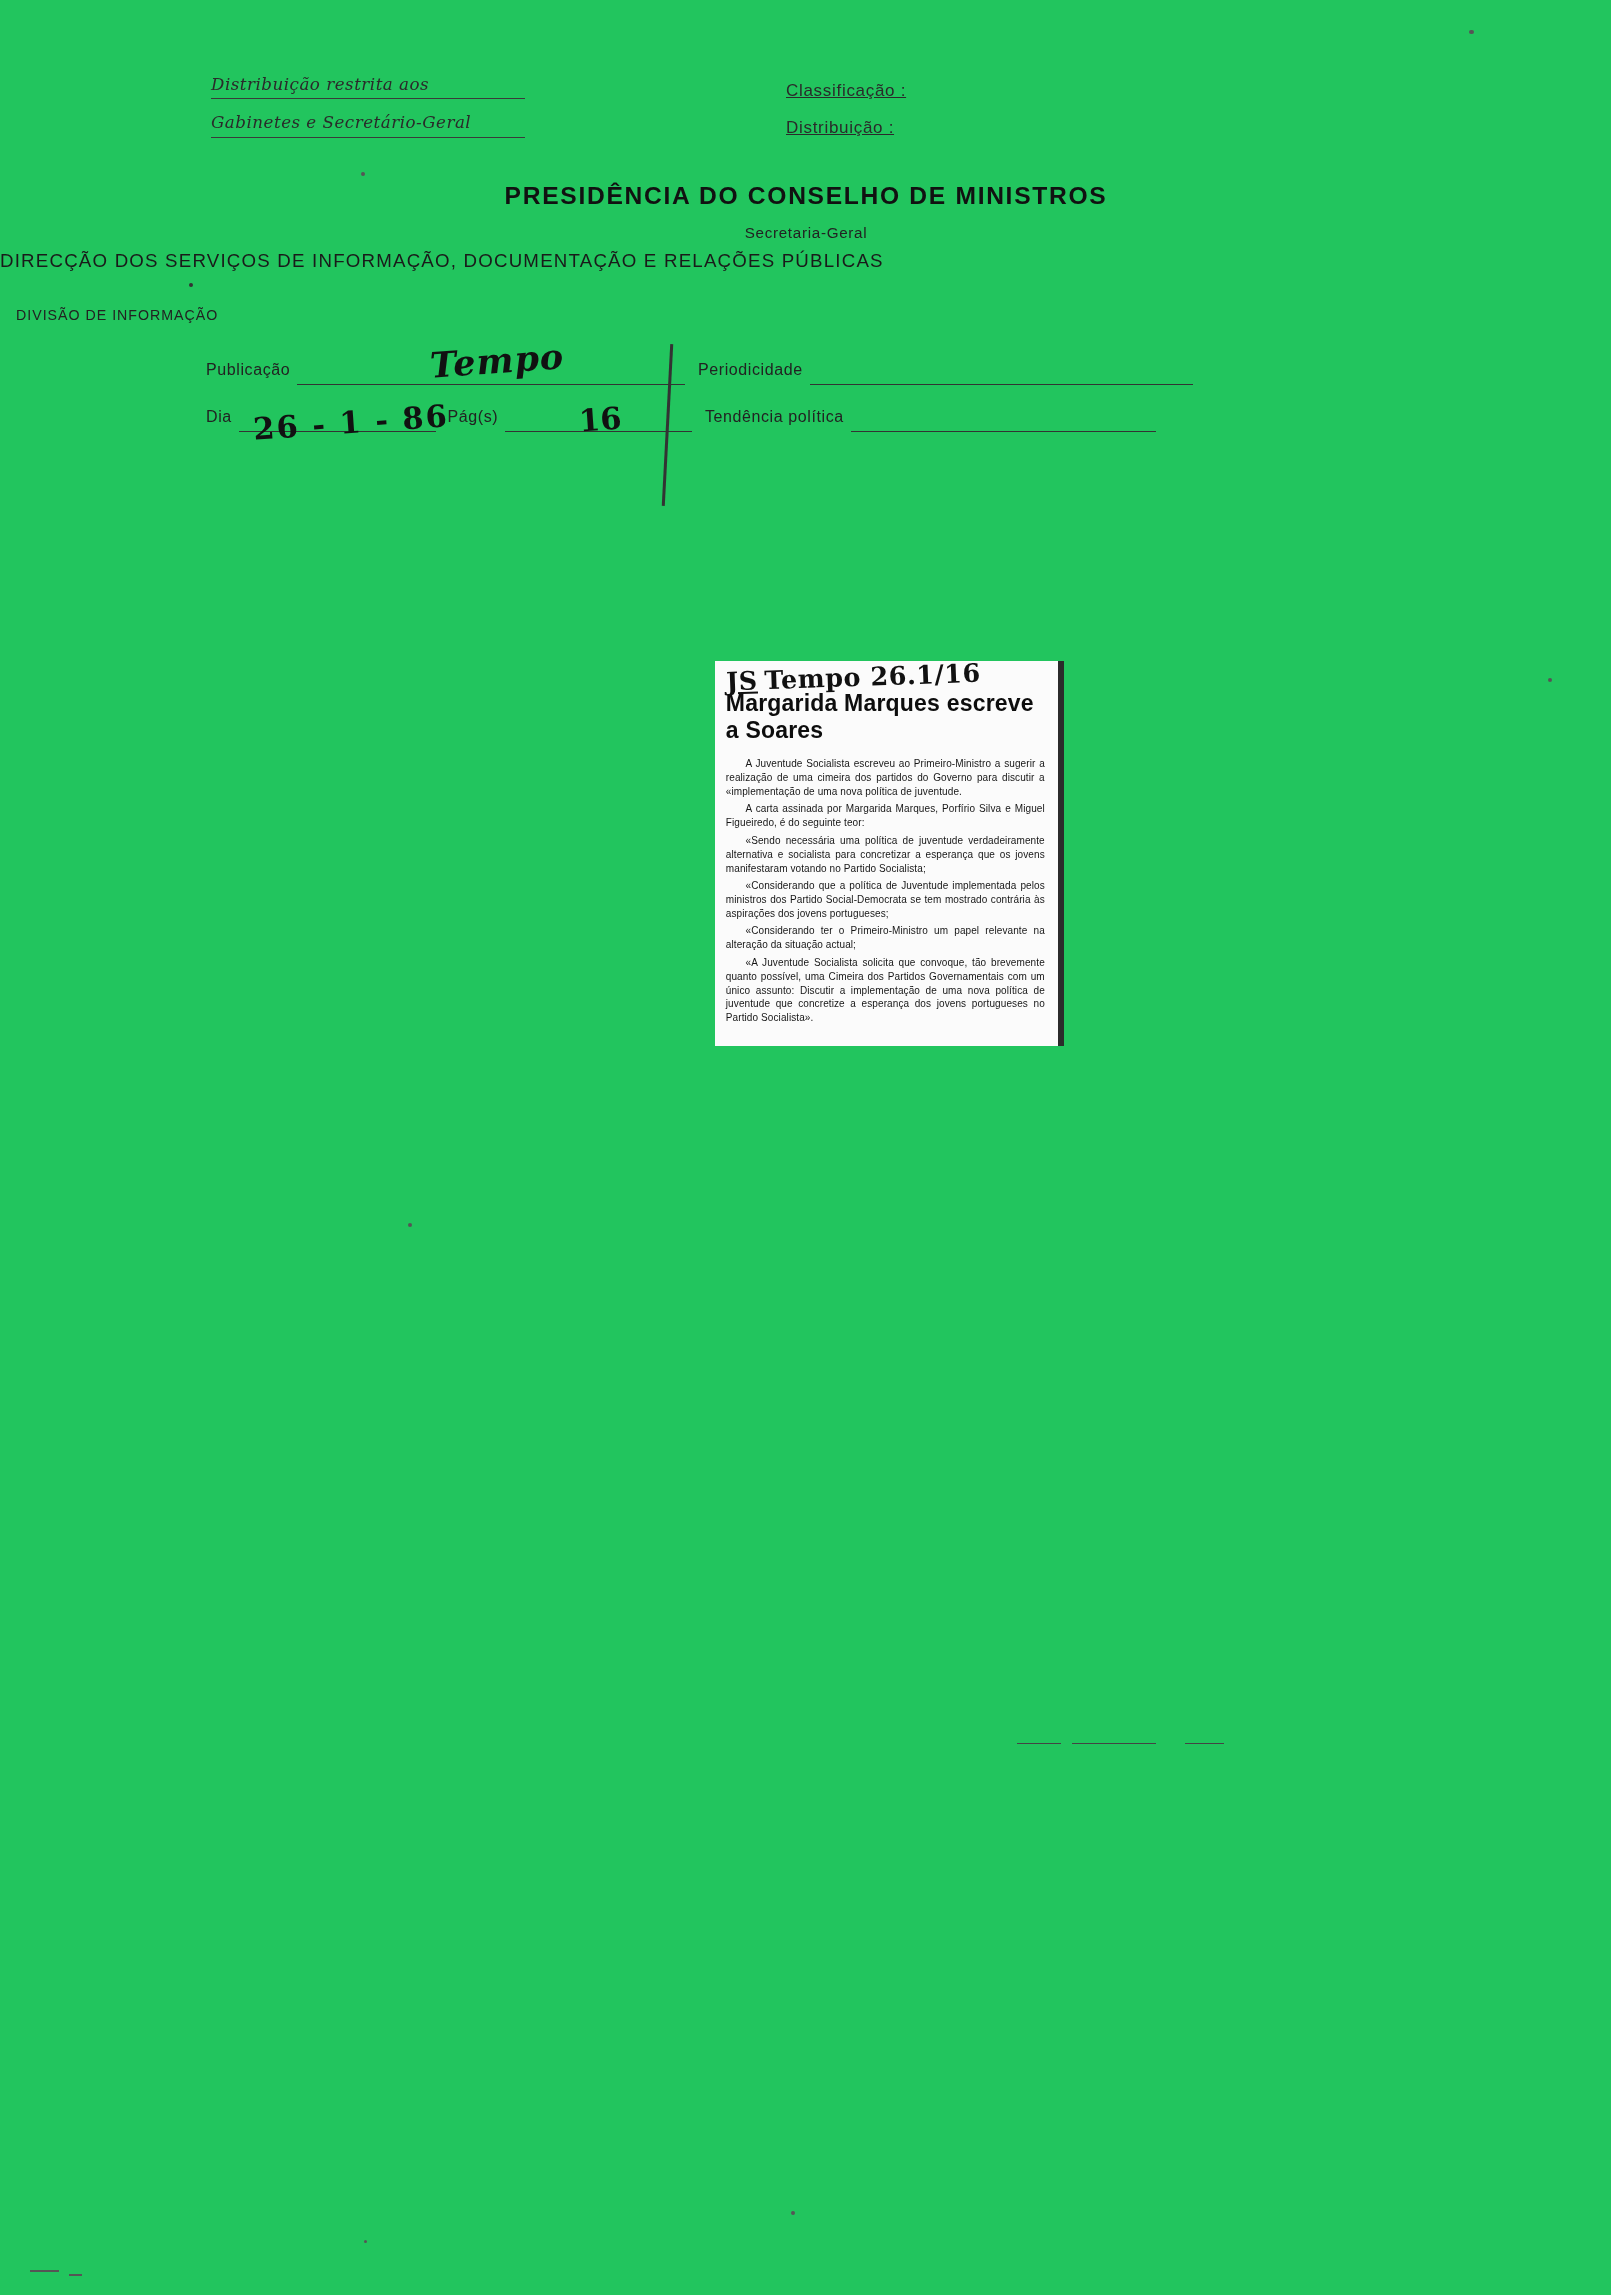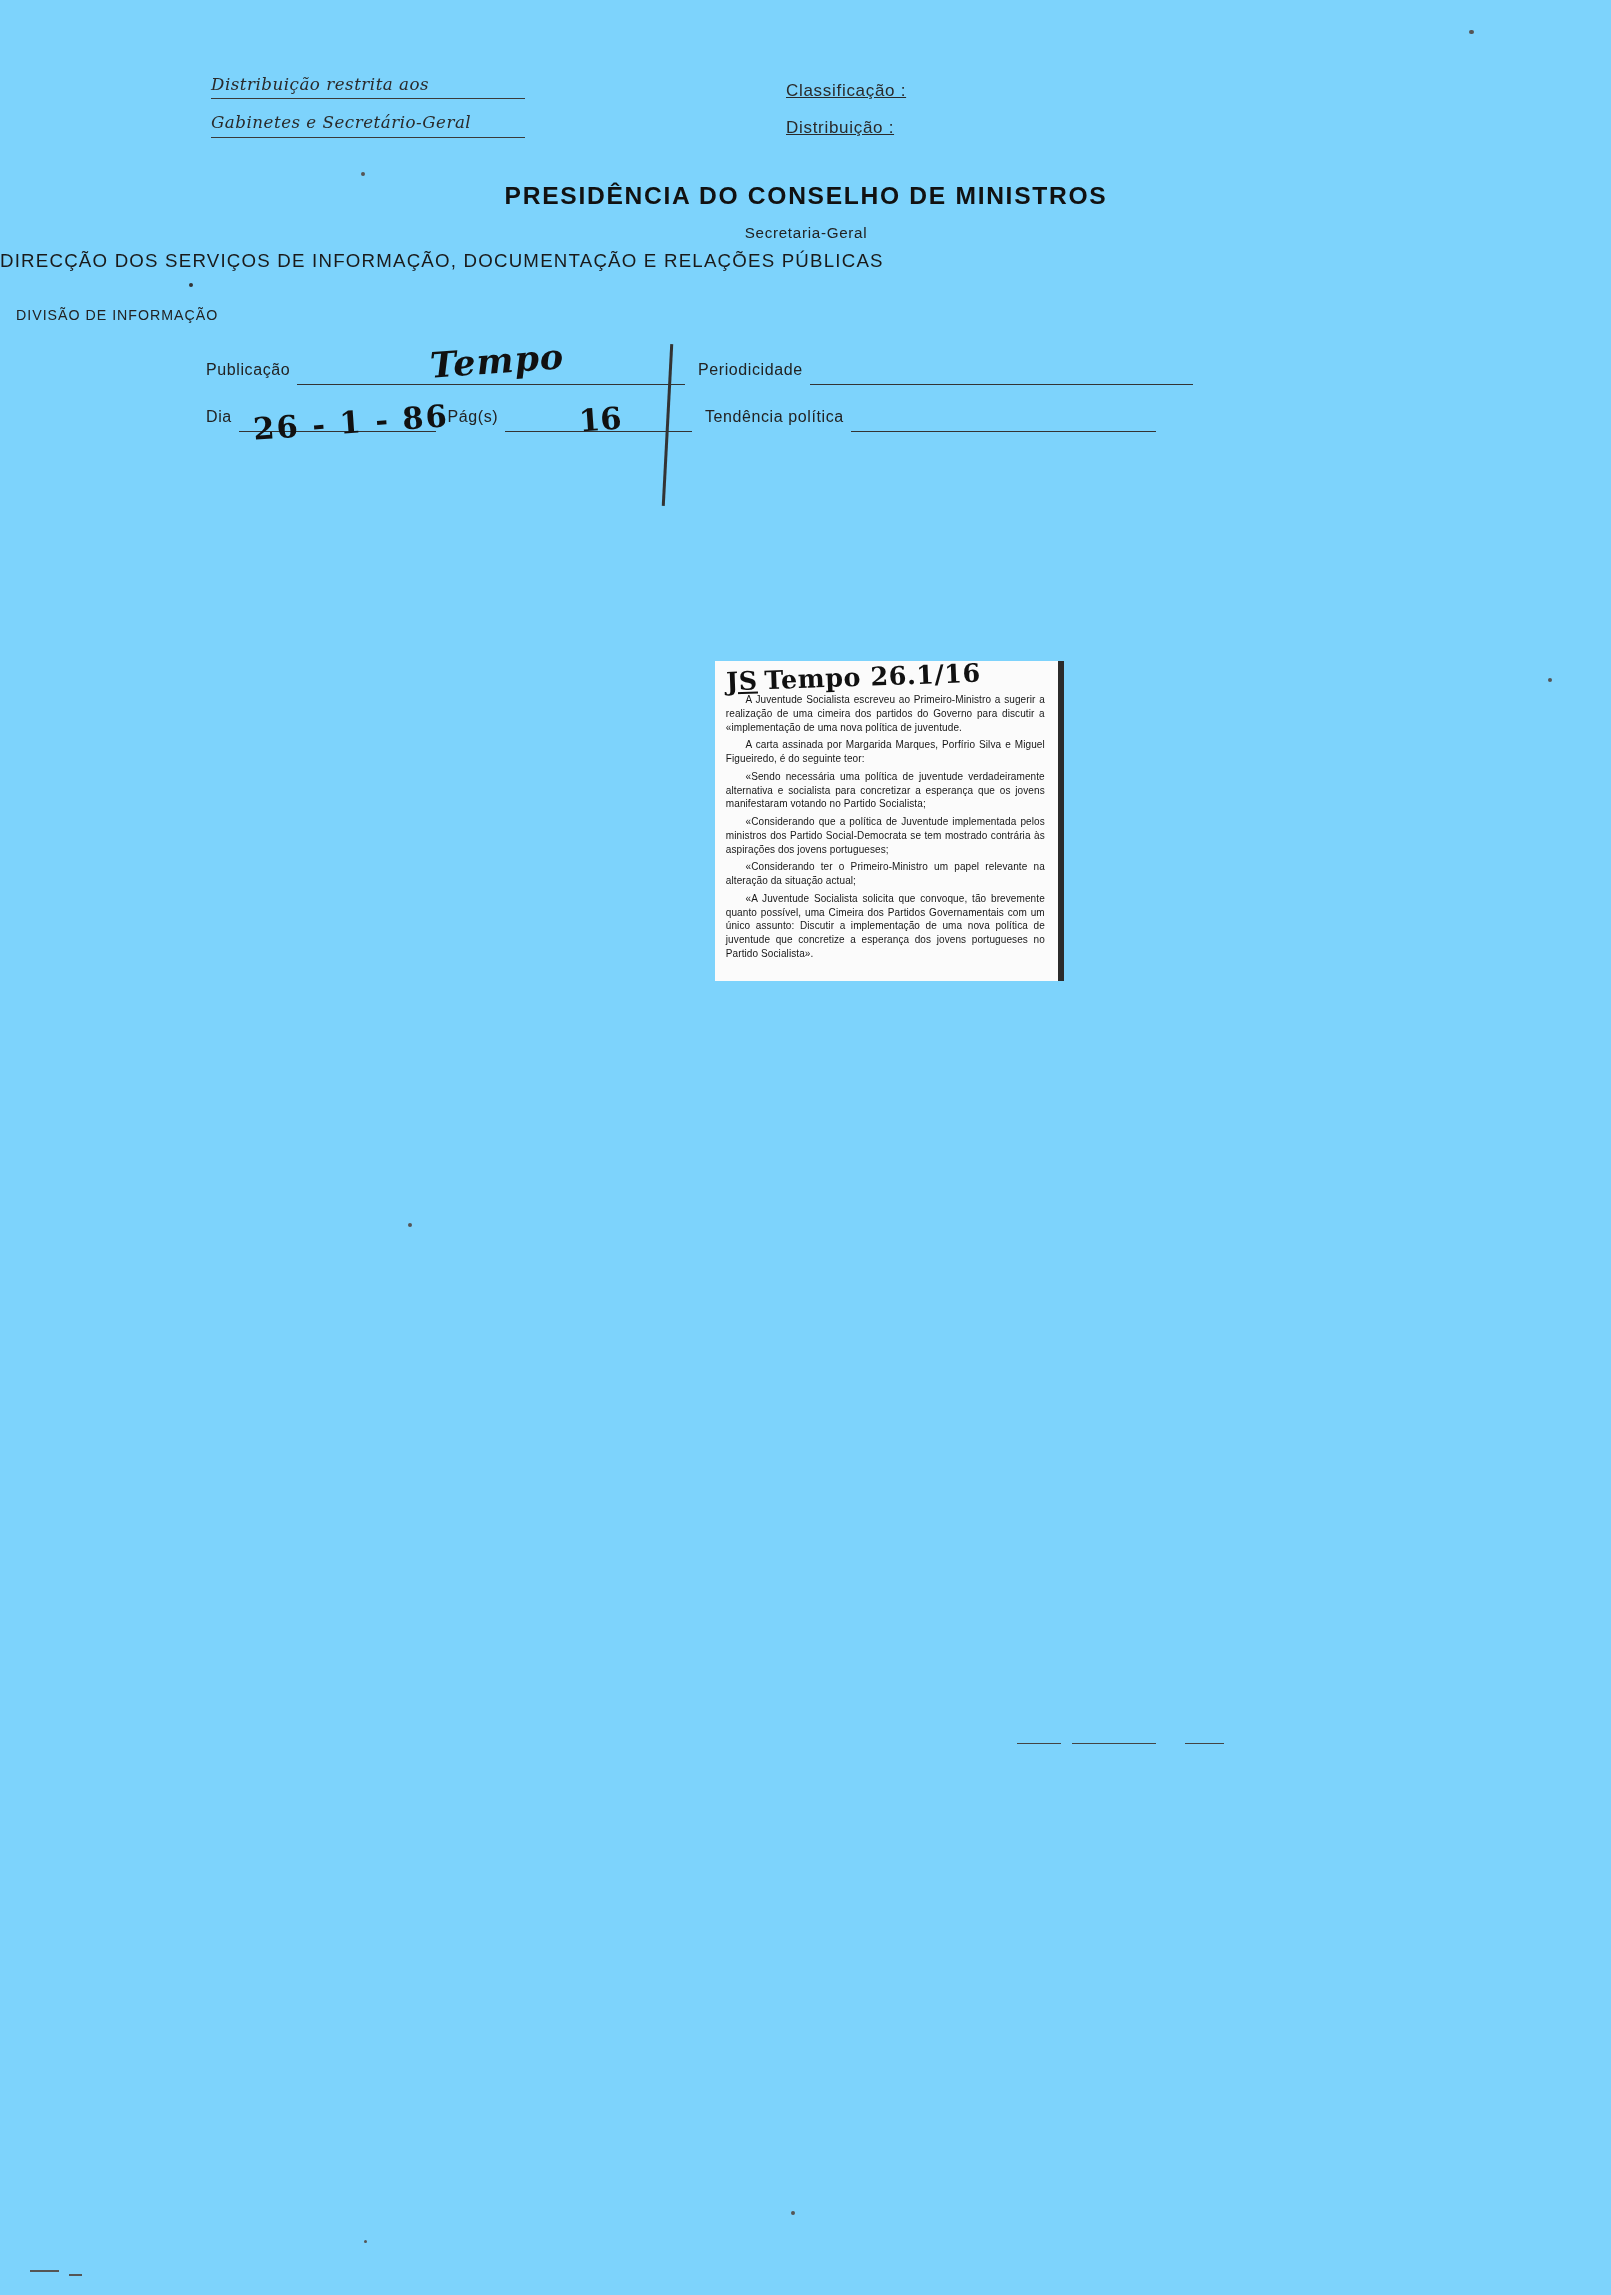--- a/index.html
+++ b/index.html
@@ -12,21 +12,21 @@
     height: 2295px;
     position: relative;
     font-family: "Liberation Sans", sans-serif;
     color: #1a1a1a;
     overflow: hidden;
   }
 
   .page {
     position: absolute;
     inset: 0;
-    background: #7dd3fc;
+    background: #22c55e;
   }
 
   
   .distrib-block {
     position: absolute;
     left: 211px;
     top: 74px;
     width: 314px;
   }
   .distrib-line {
@@ -281,20 +281,21 @@
       <span class="hand" style="left:9.8px; top:-2.9px; font-size:22.6px;"></span>
     </span>
   </div>
 
   <div class="stroke-vert"></div>
 
   <div class="clipping">
     <div class="clip-mark">
       <span class="js">JS</span><span>Tempo 26.1/16</span>
     </div>
+    <div class="clip-head">Margarida Marques escreve a Soares</div>
 
     <p class="clip-para">A Juventude Socialista escreveu ao Primeiro-Ministro a sugerir a realização de uma cimeira dos partidos do Governo para discutir a «implementação de uma nova política de juventude.</p>
     <p class="clip-para">A carta assinada por Margarida Marques, Porfírio Silva e Miguel Figueiredo, é do seguinte teor:</p>
     <p class="clip-para">«Sendo necessária uma política de juventude verdadeiramente alternativa e socialista para concretizar a esperança que os jovens manifestaram votando no Partido Socialista;</p>
     <p class="clip-para">«Considerando que a política de Juventude implementada pelos ministros dos Partido Social-Democrata se tem mostrado contrária às aspirações dos jovens portugueses;</p>
     <p class="clip-para">«Considerando ter o Primeiro-Ministro um papel relevante na alteração da situação actual;</p>
     <p class="clip-para">«A Juventude Socialista solicita que convoque, tão brevemente quanto possível, uma Cimeira dos Partidos Governamentais com um único assunto: Discutir a implementação de uma nova política de juventude que concretize a esperança dos jovens portugueses no Partido Socialista».</p>
   </div>
 
   <div class="clip-bottom-rules">

